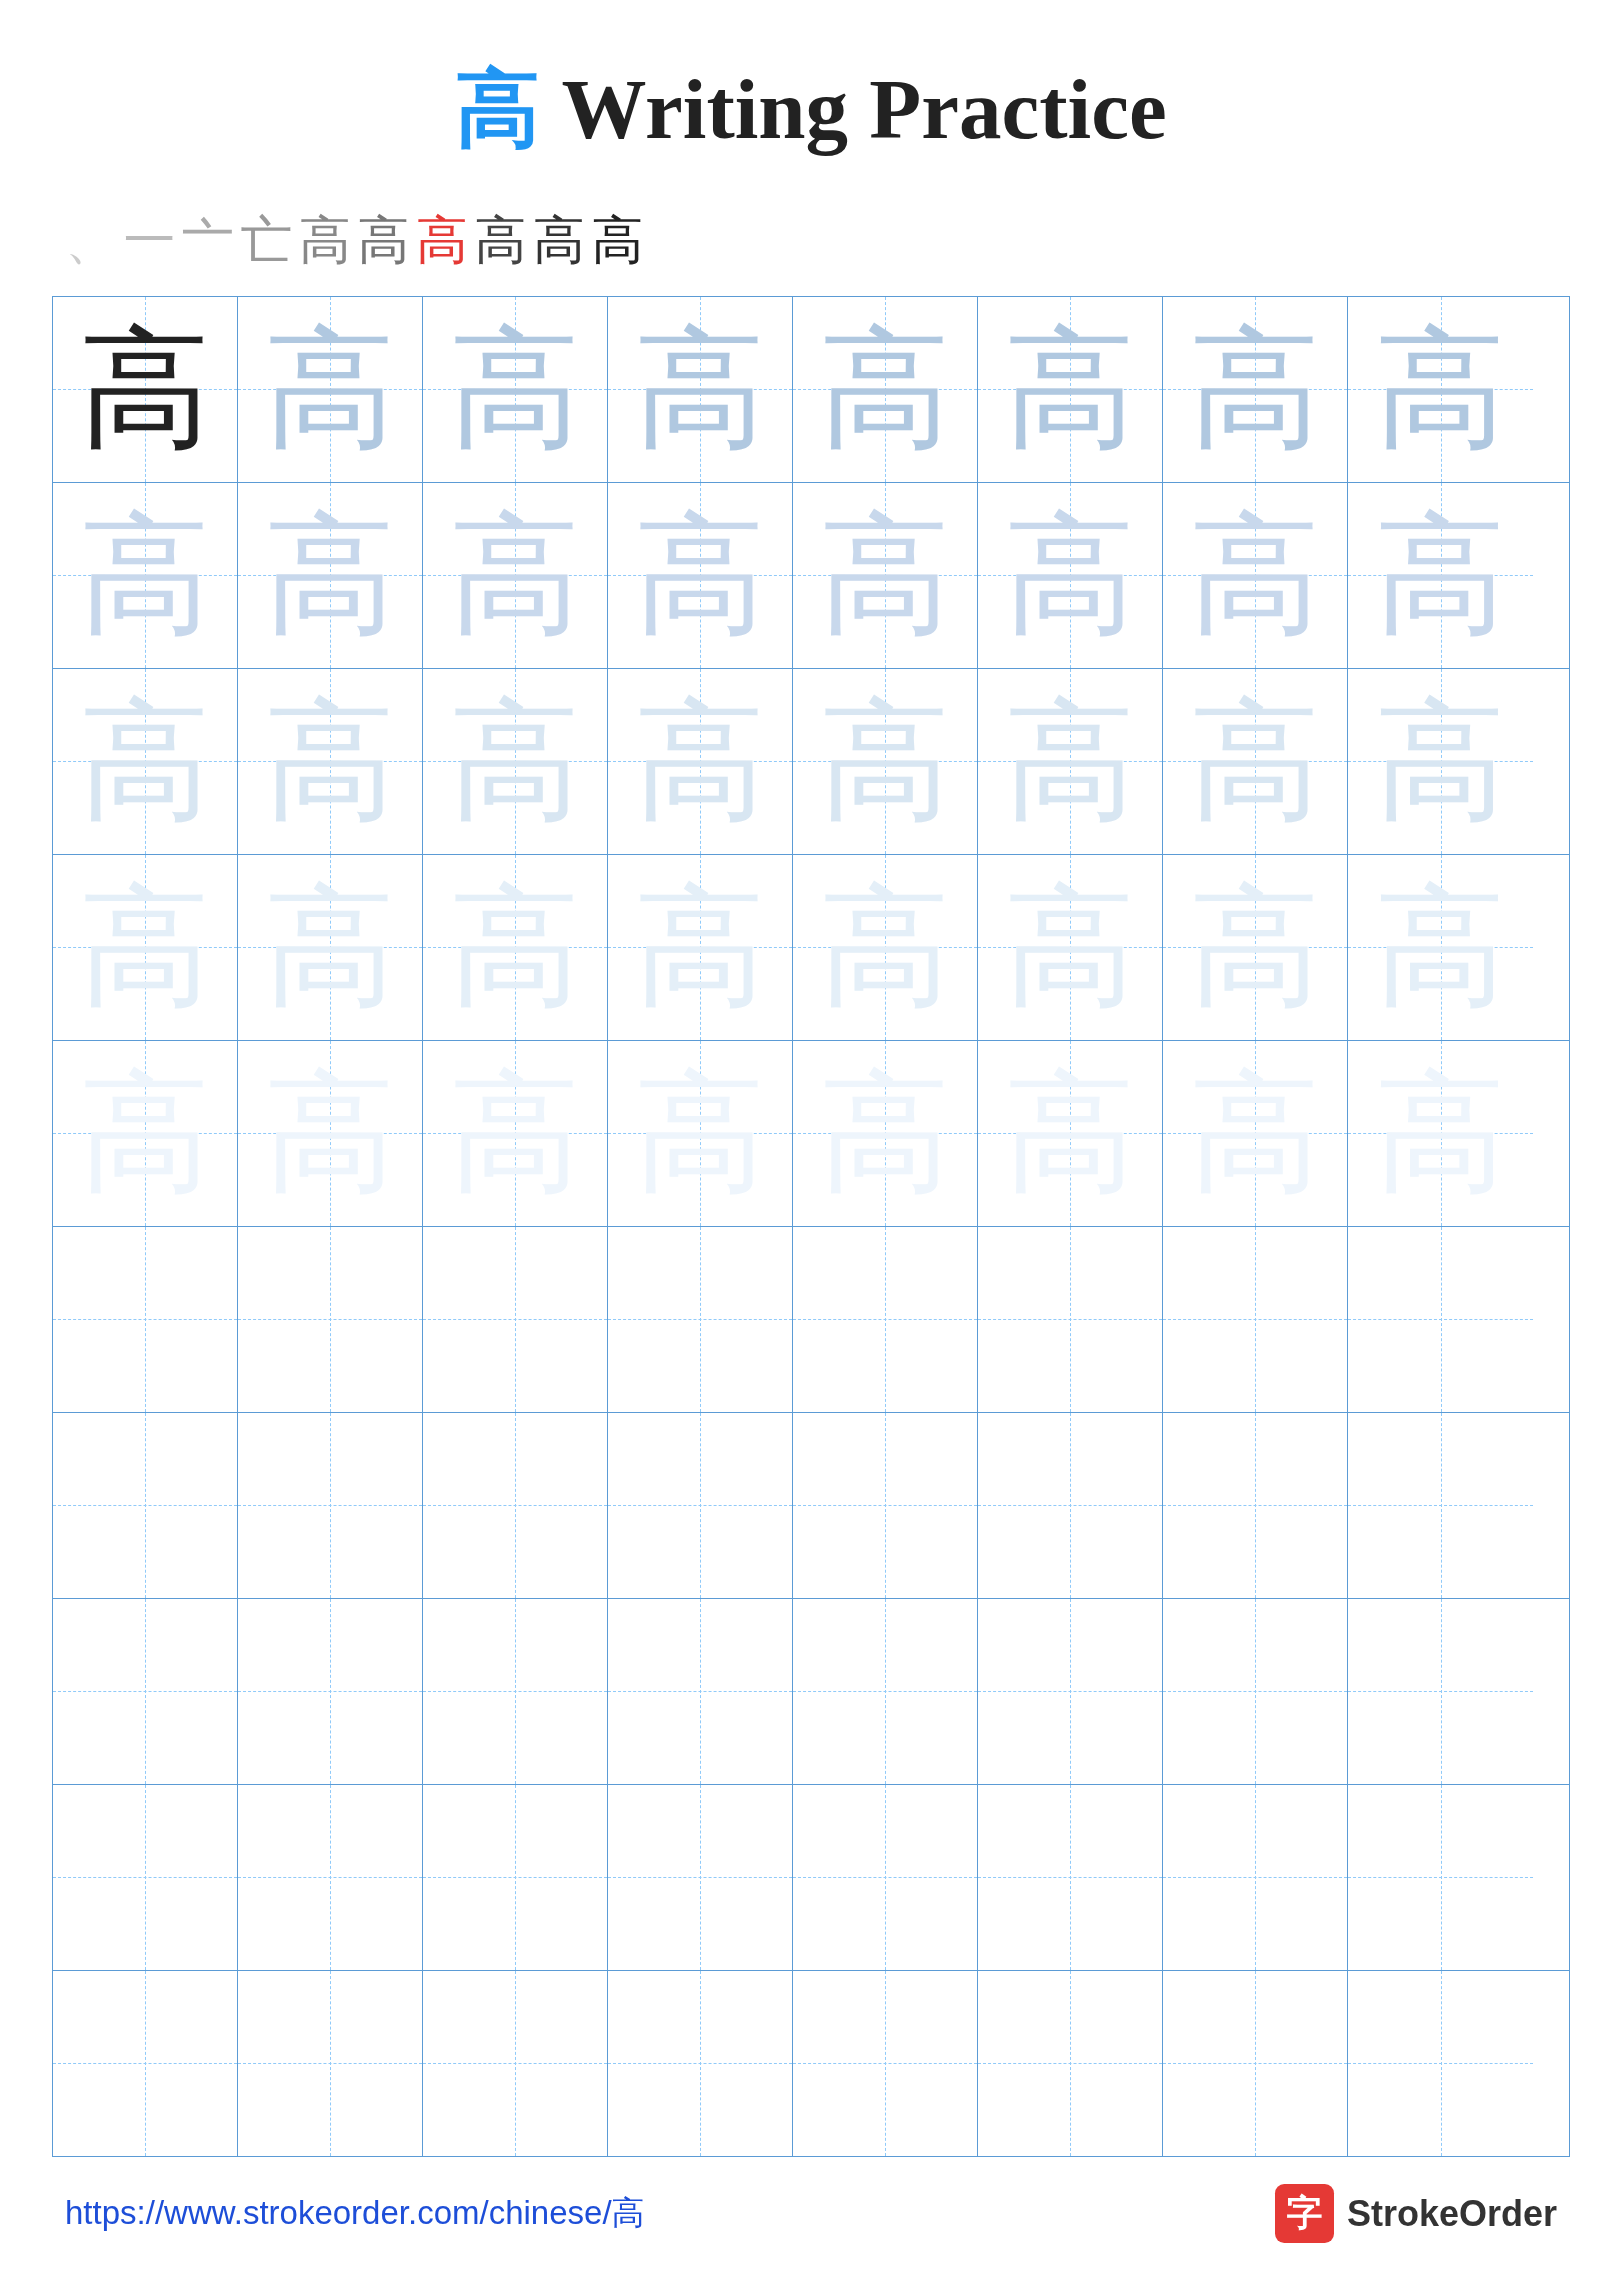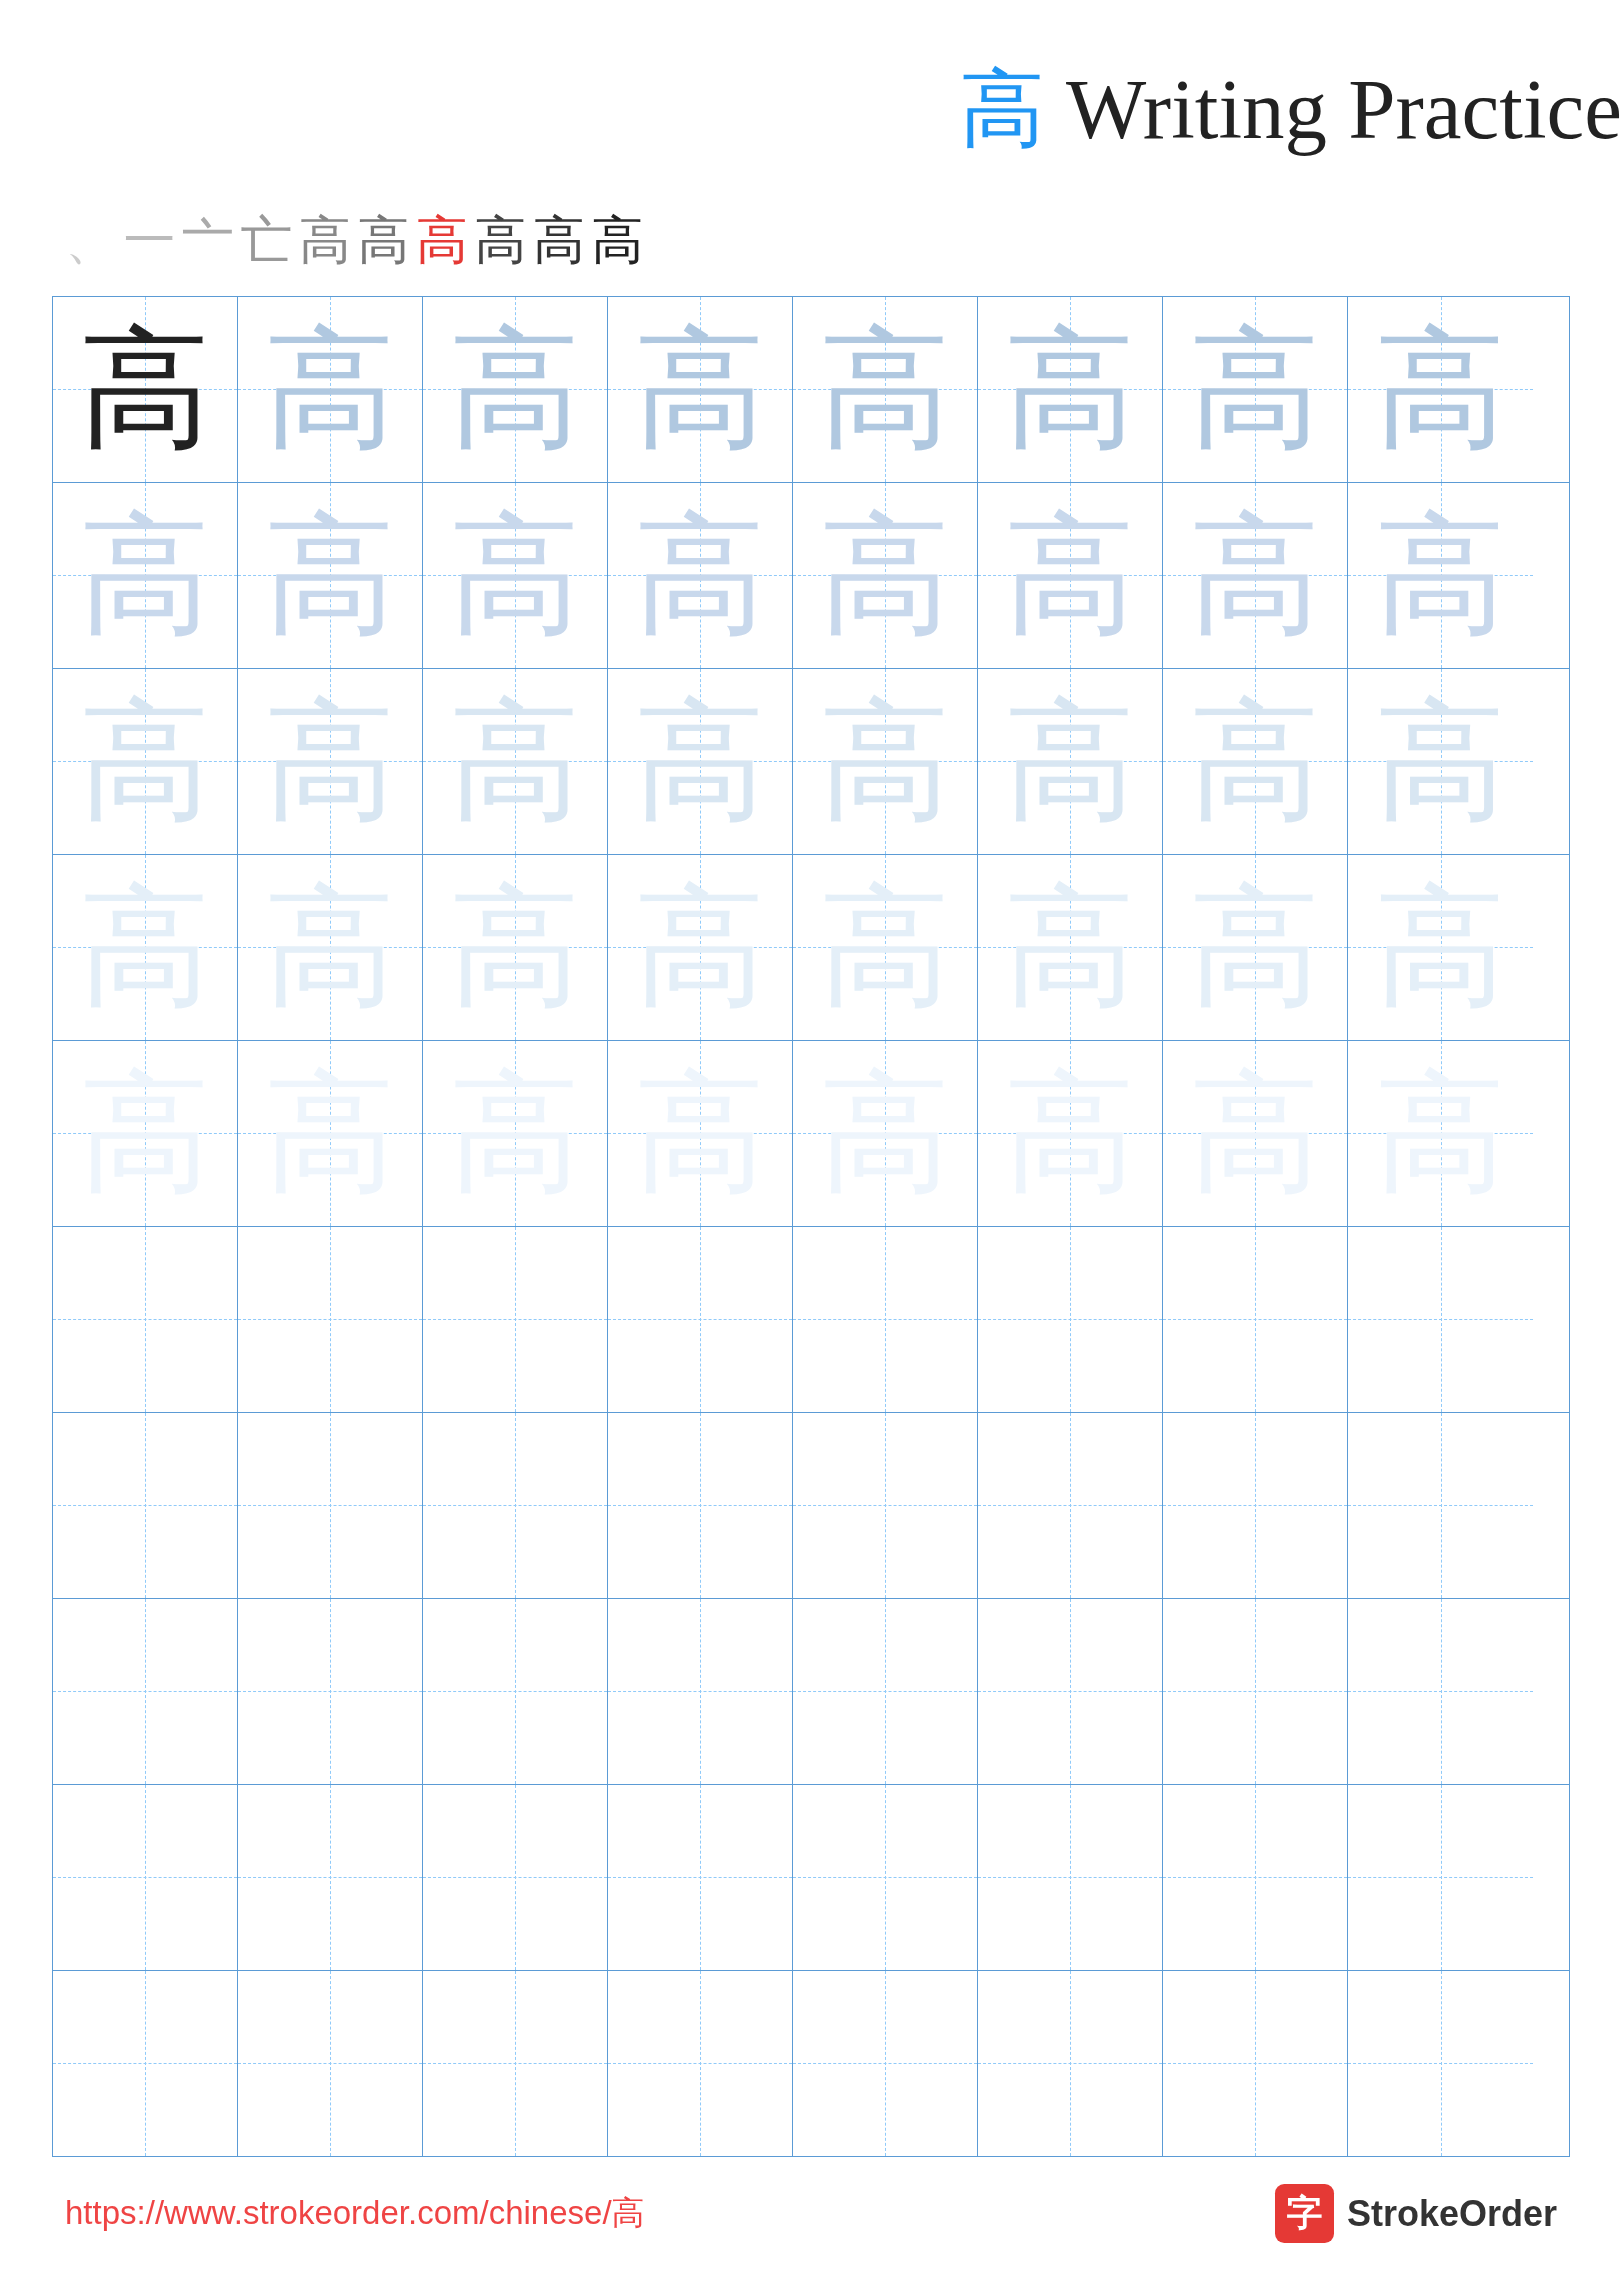--- a/index.html
+++ b/index.html
@@ -7,25 +7,25 @@
     body {
       width: 1622px;
       height: 2295px;
       background: #ffffff;
       font-family: serif;
       position: relative;
       overflow: hidden;
     }
 
     .page-title {
-      text-align: right;
+      text-align: center;
       padding-top: 52px;
       padding-bottom: 39px;
       font-size: 85px;
-      font-weight: normal;
+      font-weight: bold;
       color: #222;
     }
 
     .page-title .char {
       color: #2196F3;
     }
 
     .stroke-order-row {
       display: flex;
       align-items: center;
@@ -137,21 +137,21 @@
       position: absolute;
       bottom: 52px;
       left: 65px;
       right: 65px;
       display: flex;
       align-items: center;
       justify-content: space-between;
     }
 
     .footer-url {
-      color: #ef4444;
+      color: #1d4ed8;
       font-size: 33px;
       font-family: sans-serif;
       text-decoration: none;
     }
 
     .footer-brand {
       display: flex;
       align-items: center;
       gap: 13px;
       font-size: 36px;

